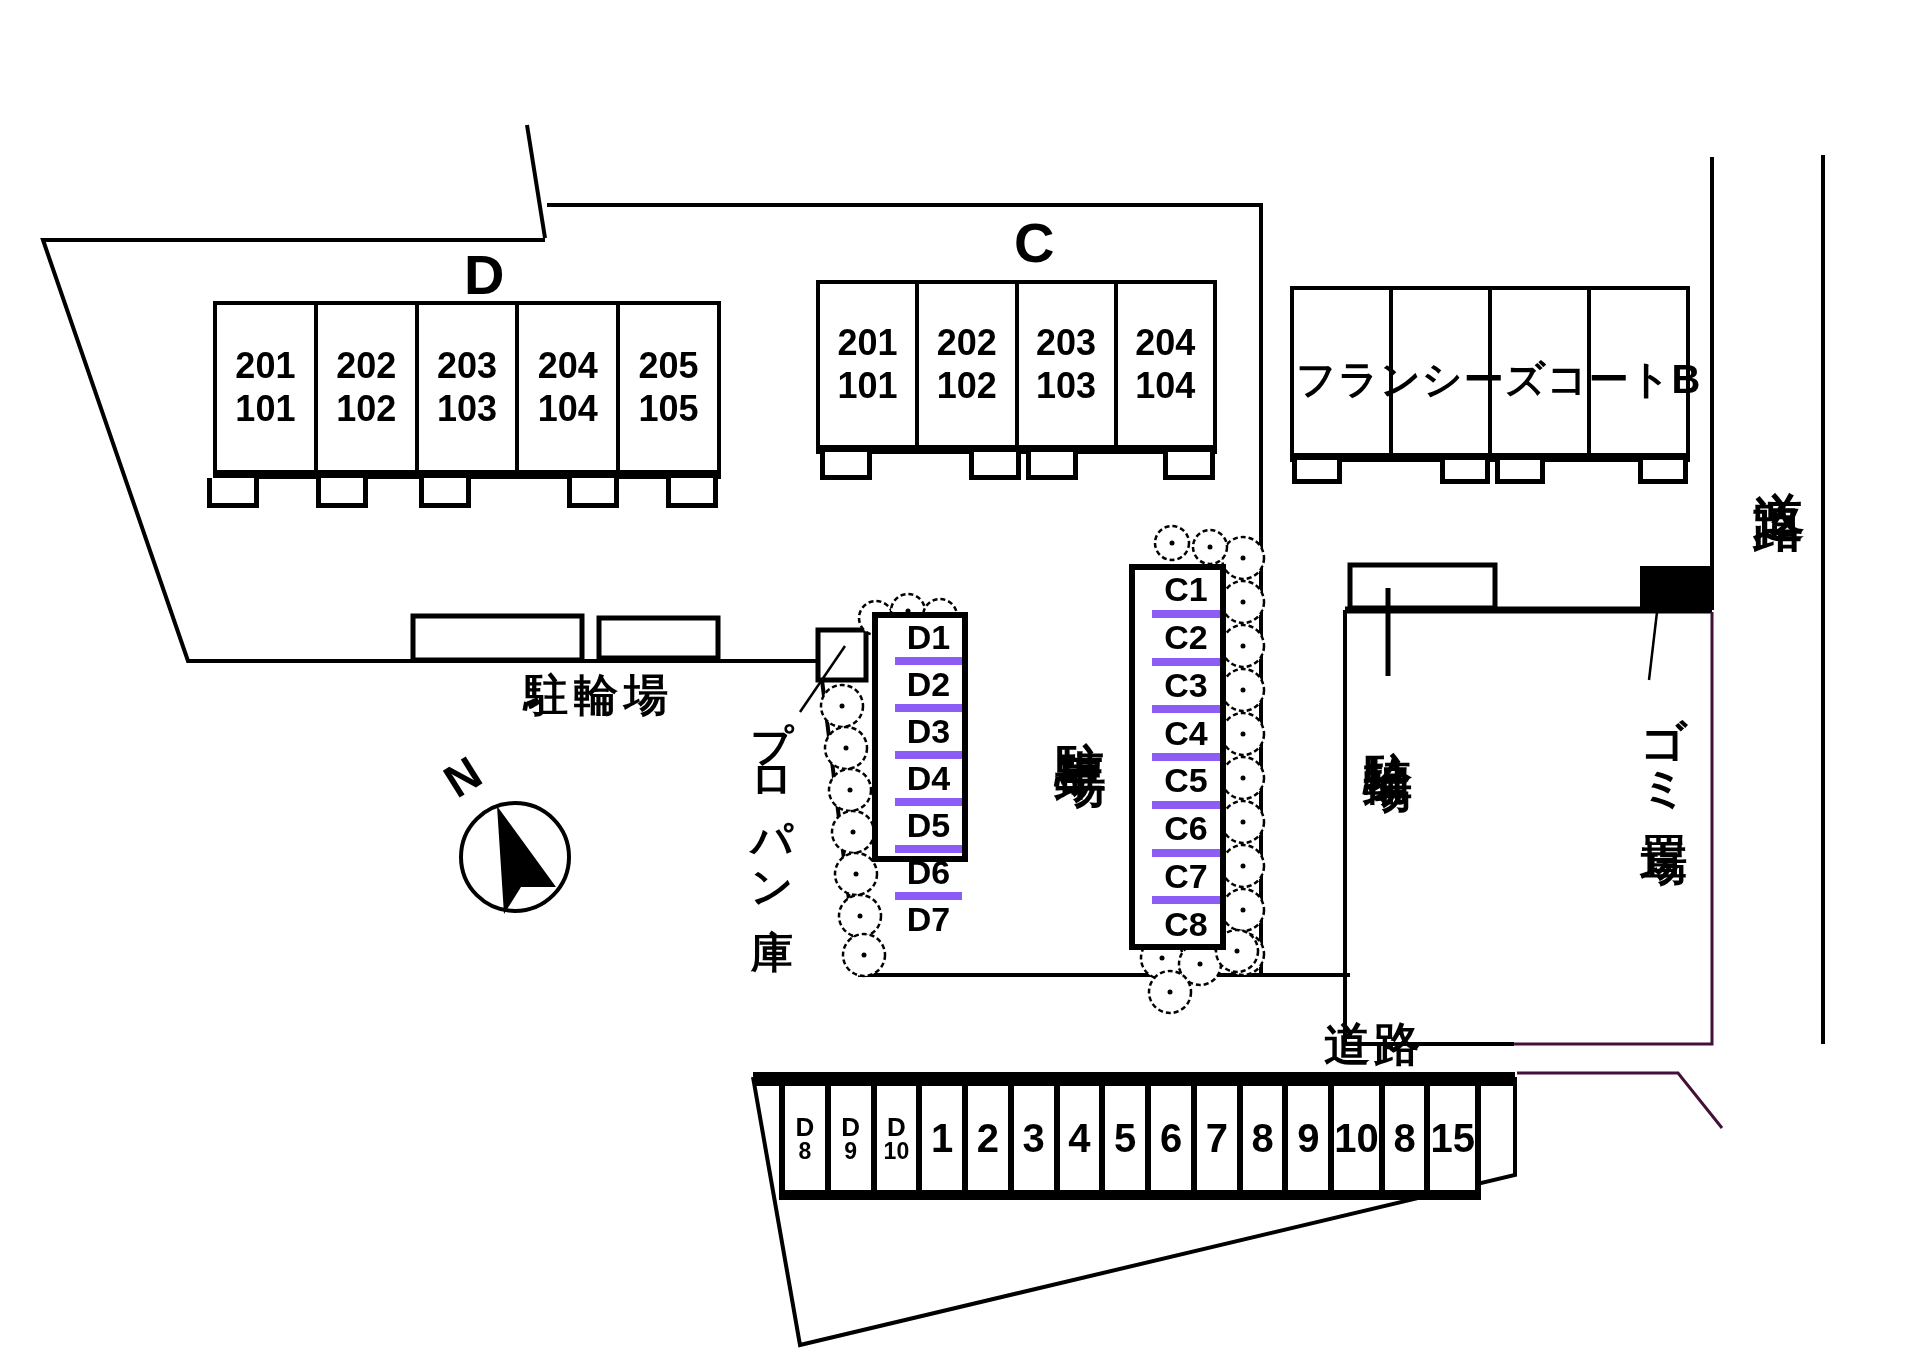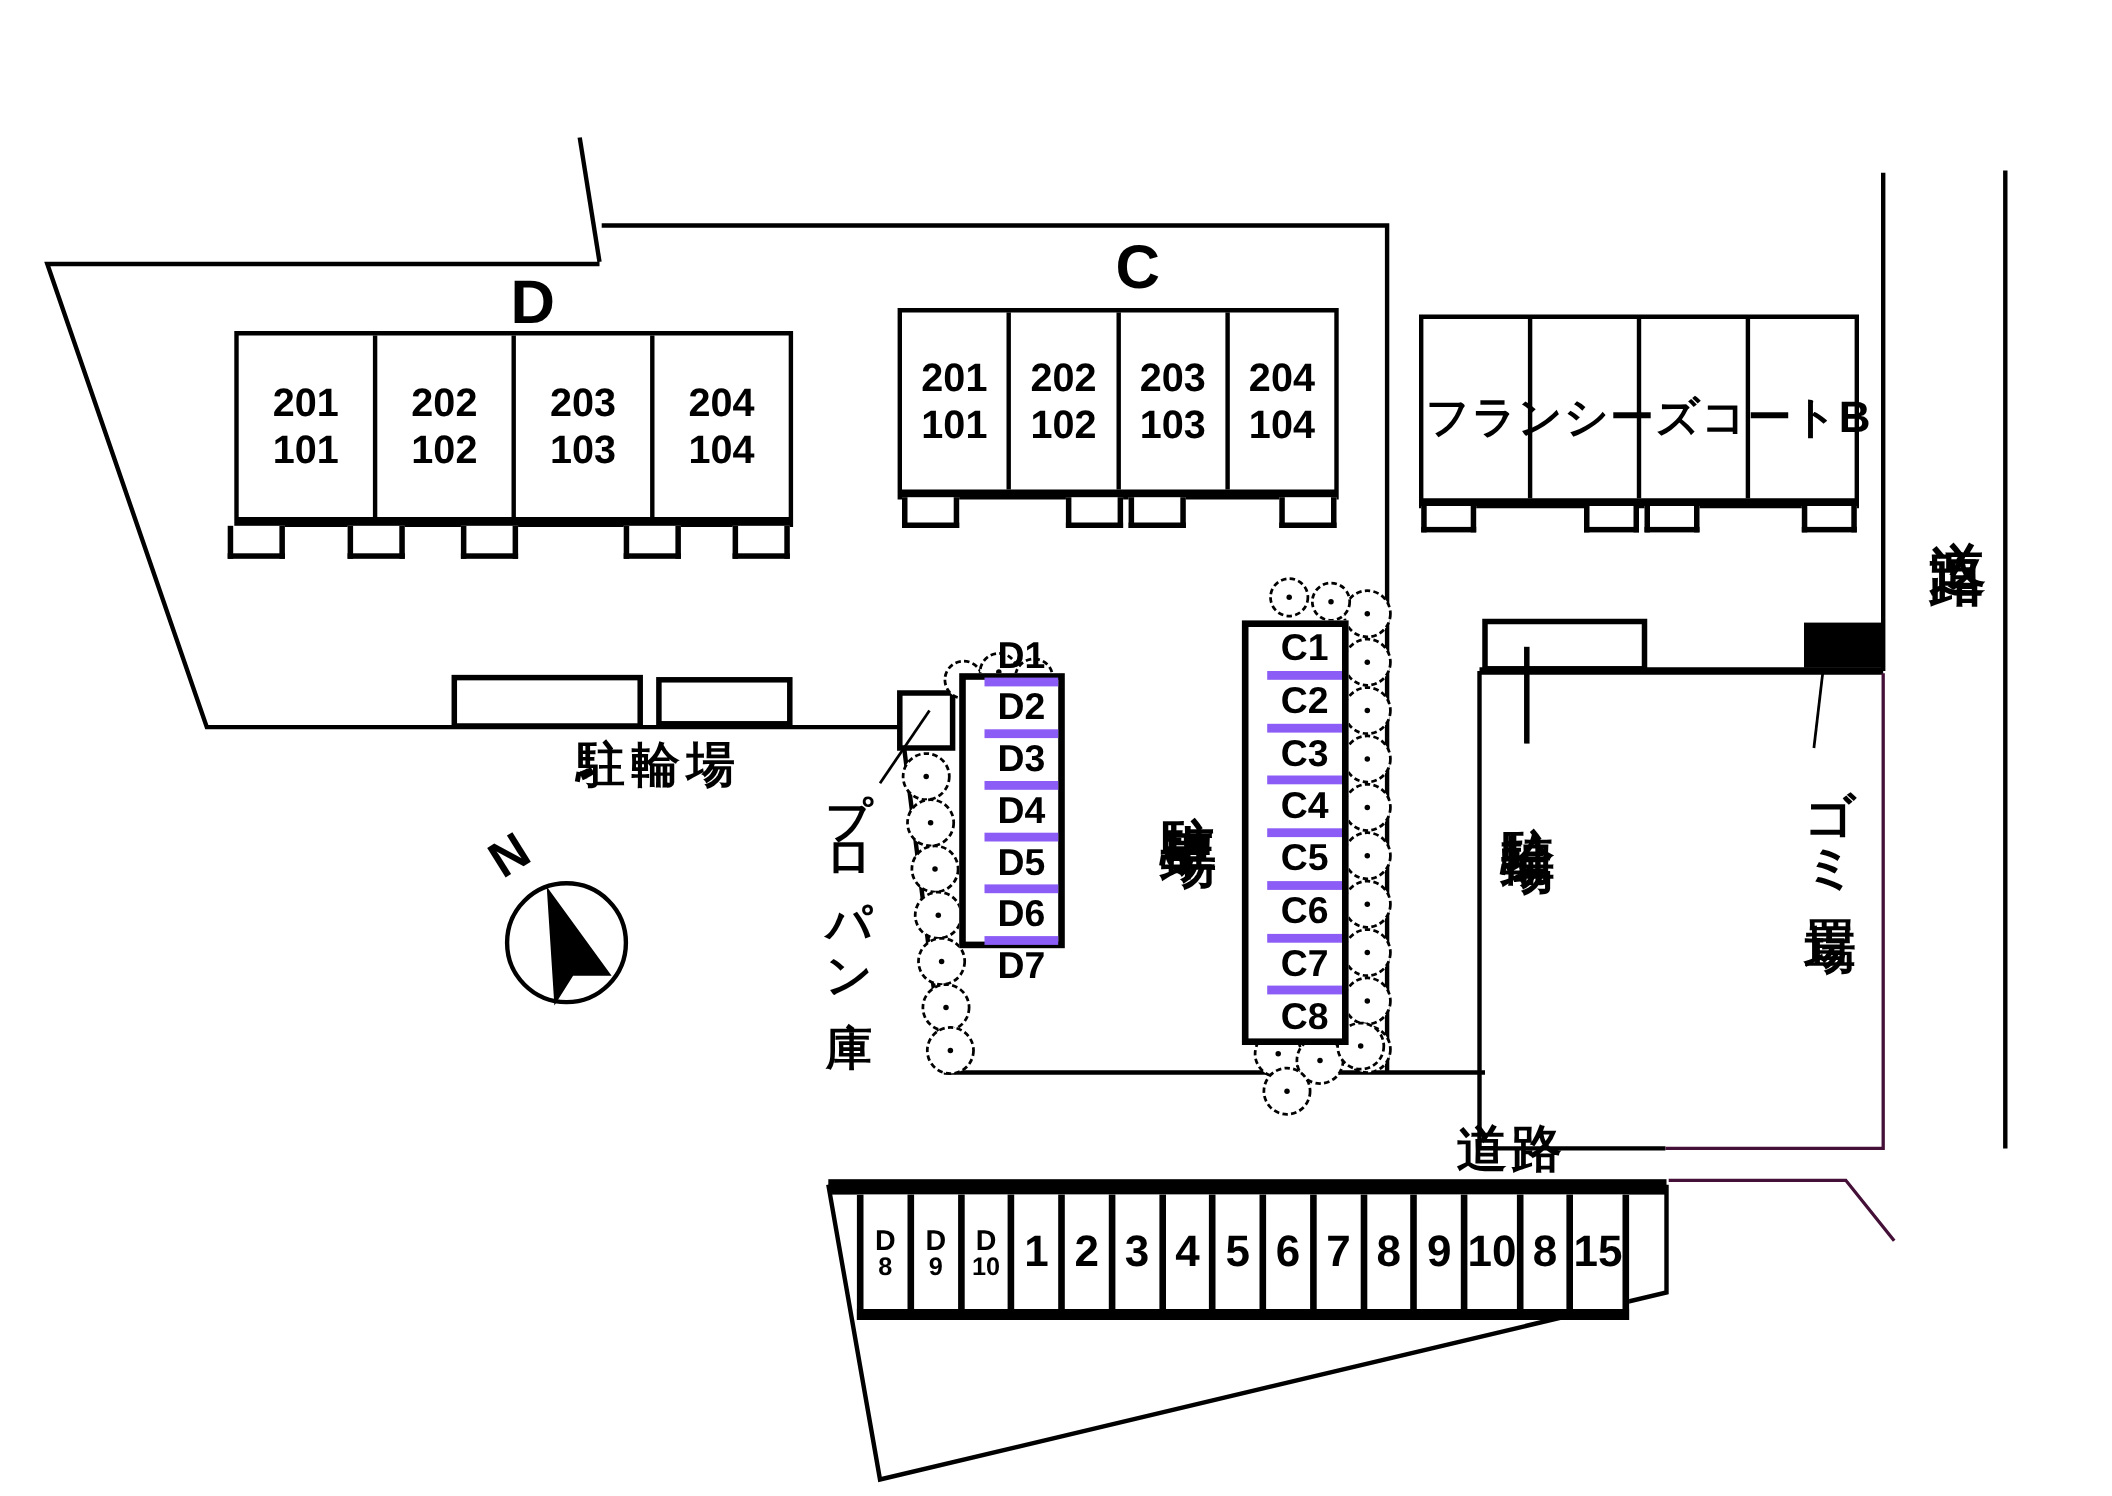--- a/index.html
+++ b/index.html
@@ -188,20 +188,24 @@
         <div>102</div>
       </div>
       <div class="unit">
         <div>203</div>
         <div>103</div>
       </div>
       <div class="unit">
         <div>204</div>
         <div>104</div>
       </div>
+      <div class="unit">
+        <div>205</div>
+        <div>105</div>
+      </div>
     </div>
   <div class="bigletter" id="lbl-d" style="left:464px;top:242px;">D</div>
 
   <div class="bldg" id="bldg-c" style="left:816px;top:280px;width:401px;height:174px;">
       <div class="unit">
         <div>201</div>
         <div>101</div>
       </div>
       <div class="unit">
         <div>202</div>
@@ -219,21 +223,21 @@
   <div class="bigletter" id="lbl-c" style="left:1014px;top:210px;">C</div>
 
   <div class="bldg" id="bldg-b" style="left:1290px;top:286px;width:400px;height:176px;">
       <div class="unit"></div>
       <div class="unit"></div>
       <div class="unit"></div>
       <div class="unit"></div>
     </div>
   <div id="bldg-b-title" style="left:1296px;top:352px;width:390px;">フランシーズコートB</div>
 
-  <div class="stallcol" id="col-d" style="left:872px;top:612px;width:96px;height:250px;justify-content:center;">
+  <div class="stallcol" id="col-d" style="left:872px;top:612px;width:96px;height:250px;">
       <div class="stall">D1</div>
       <div class="stall">D2</div>
       <div class="stall">D3</div>
       <div class="stall">D4</div>
       <div class="stall">D5</div>
       <div class="stall">D6</div>
       <div class="stall">D7</div>
     </div>
   <div class="stallcol" id="col-c" style="left:1129px;top:564px;width:97px;height:386px;">
       <div class="stall">C1</div>

